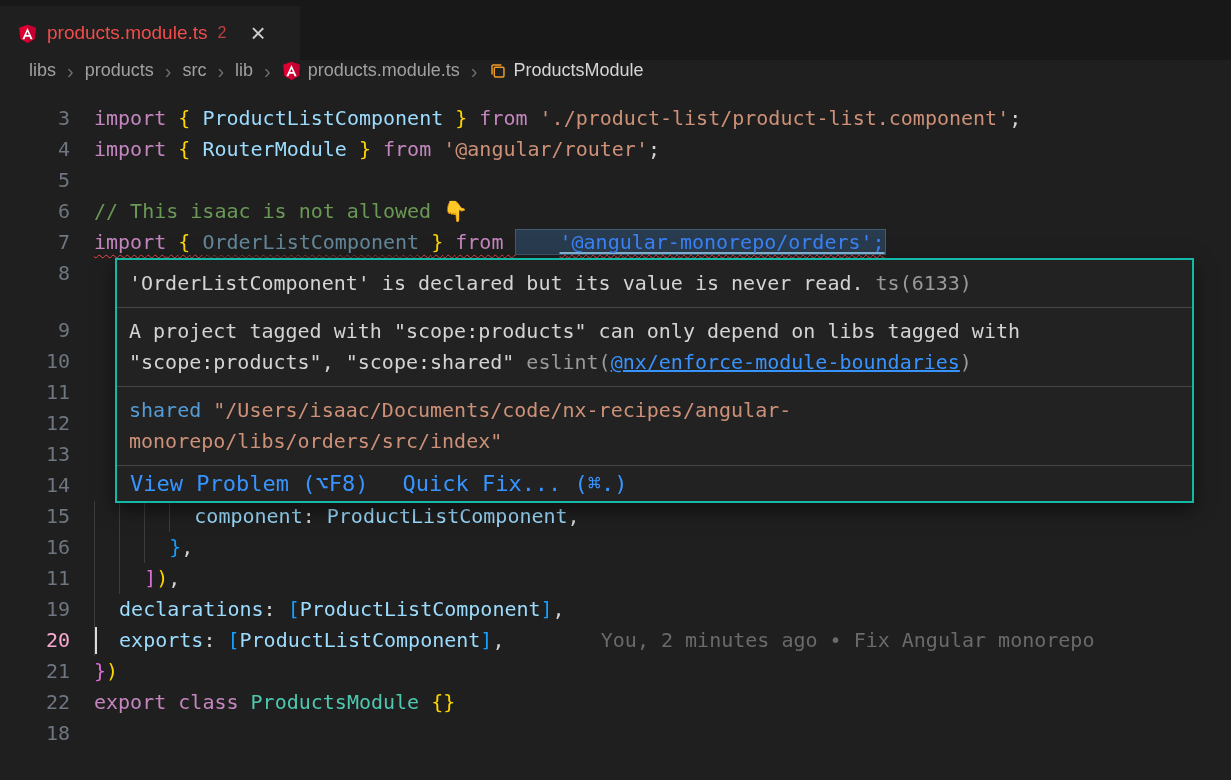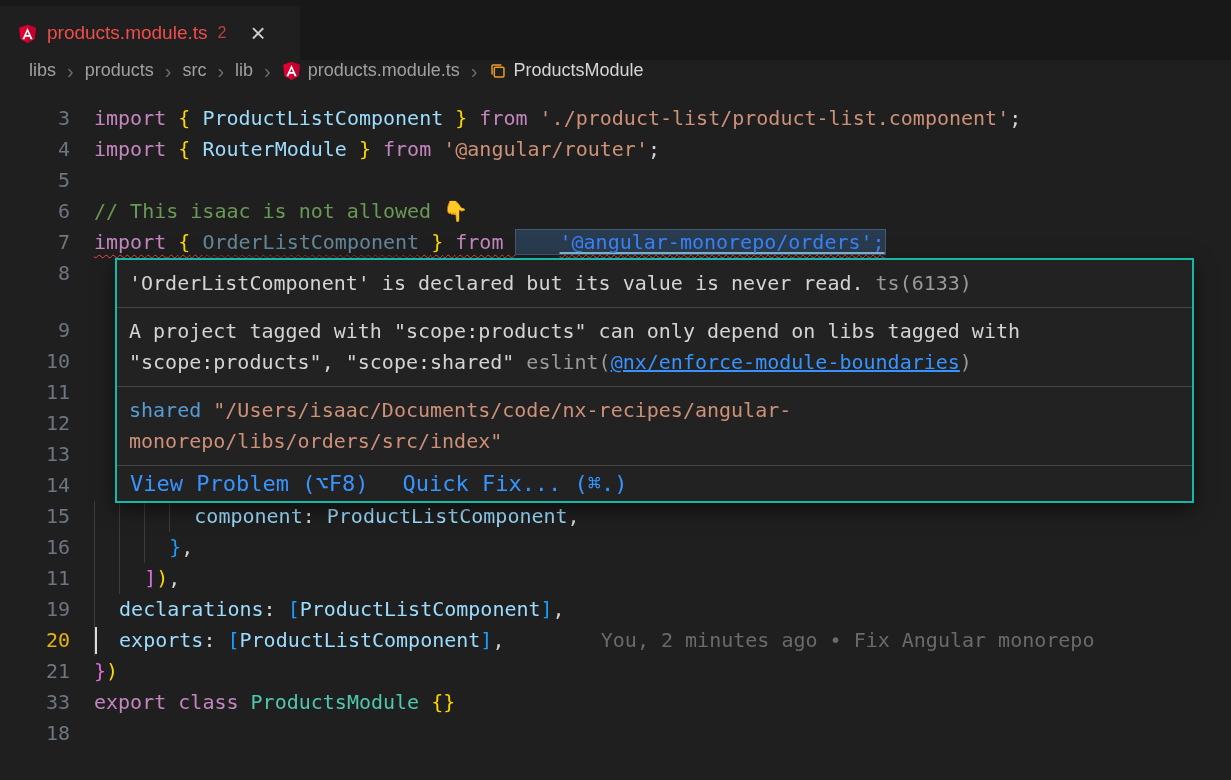--- a/index.html
+++ b/index.html
@@ -22,21 +22,21 @@
   
   .breadcrumbs{height:43px;display:flex;align-items:flex-start;padding-left:29px;font-size:18px;color:#a0a0a0;background:#1f1f1f}
   .crumb{display:inline-flex;align-items:center;gap:7px;cursor:pointer;white-space:nowrap}
   .crumb.last{color:#d6d6d6}
   .crumb-sep{color:#6f6f6f;margin:0 11px;font-size:20px}
   .crumb-icon svg{display:block}
   
   .editor{position:relative}
   .line{display:flex;height:31px;font-family:"DejaVu Sans Mono","Liberation Mono",monospace;font-size:20px;line-height:31px}
   .gutter{flex:0 0 70px;text-align:right;color:#6e7681;cursor:pointer;user-select:none}
-  .line.current .gutter{color:#eab308}
+  .line.current .gutter{color:#f9a8d4}
   .code{margin-left:24px;white-space:pre;position:relative;color:#d4d4d4;cursor:text;flex:1}
   .indent-guide{display:inline-block;width:2ch;height:31px;vertical-align:top;border-left:1px solid #3c3c3c}
   .cursor{position:absolute;left:1px;top:2px;width:2px;height:27px;background:#dcdcdc}
   .blame{color:#6a6a6a;margin-left:8ch}
   .spacer{height:26px}
   
   .tok-kw{color:#c586c0}
   .tok-plain{color:#d4d4d4}
   .tok-ident{color:#9cdcfe}
   .tok-prop{color:#9cdcfe}
@@ -204,21 +204,21 @@
       </div>
       <div class="line current">
         <span class="gutter">20</span>
         <div class="code"><span class="cursor"></span><span class="indent-guide"></span><span class="tok-prop">exports</span><span class="tok-plain">: </span><span class="tok-b3">[</span><span class="tok-ident">ProductListComponent</span><span class="tok-b3">]</span><span class="tok-plain">,</span><span class="blame">You, 2 minutes ago • Fix Angular monorepo</span></div>
       </div>
       <div class="line">
         <span class="gutter">21</span>
         <div class="code"><span class="tok-b2">}</span><span class="tok-b1">)</span></div>
       </div>
       <div class="line">
-        <span class="gutter">33</span>
+        <span class="gutter">22</span>
         <div class="code"><span class="tok-kw">export</span><span class="tok-plain"> </span><span class="tok-kw">class</span><span class="tok-plain"> </span><span class="tok-cls">ProductsModule</span><span class="tok-plain"> </span><span class="tok-b1">{}</span></div>
       </div>
       <div class="line">
         <span class="gutter">18</span>
         <div class="code"></div>
       </div>
     </div>
   <div class="hover">
     <div id="hover-sections">
         <div class="hover-section"><span class="hr-msg">'OrderListComponent' is declared but its value is never read.</span><span class="hr-ref"> ts(6133)</span></div>

